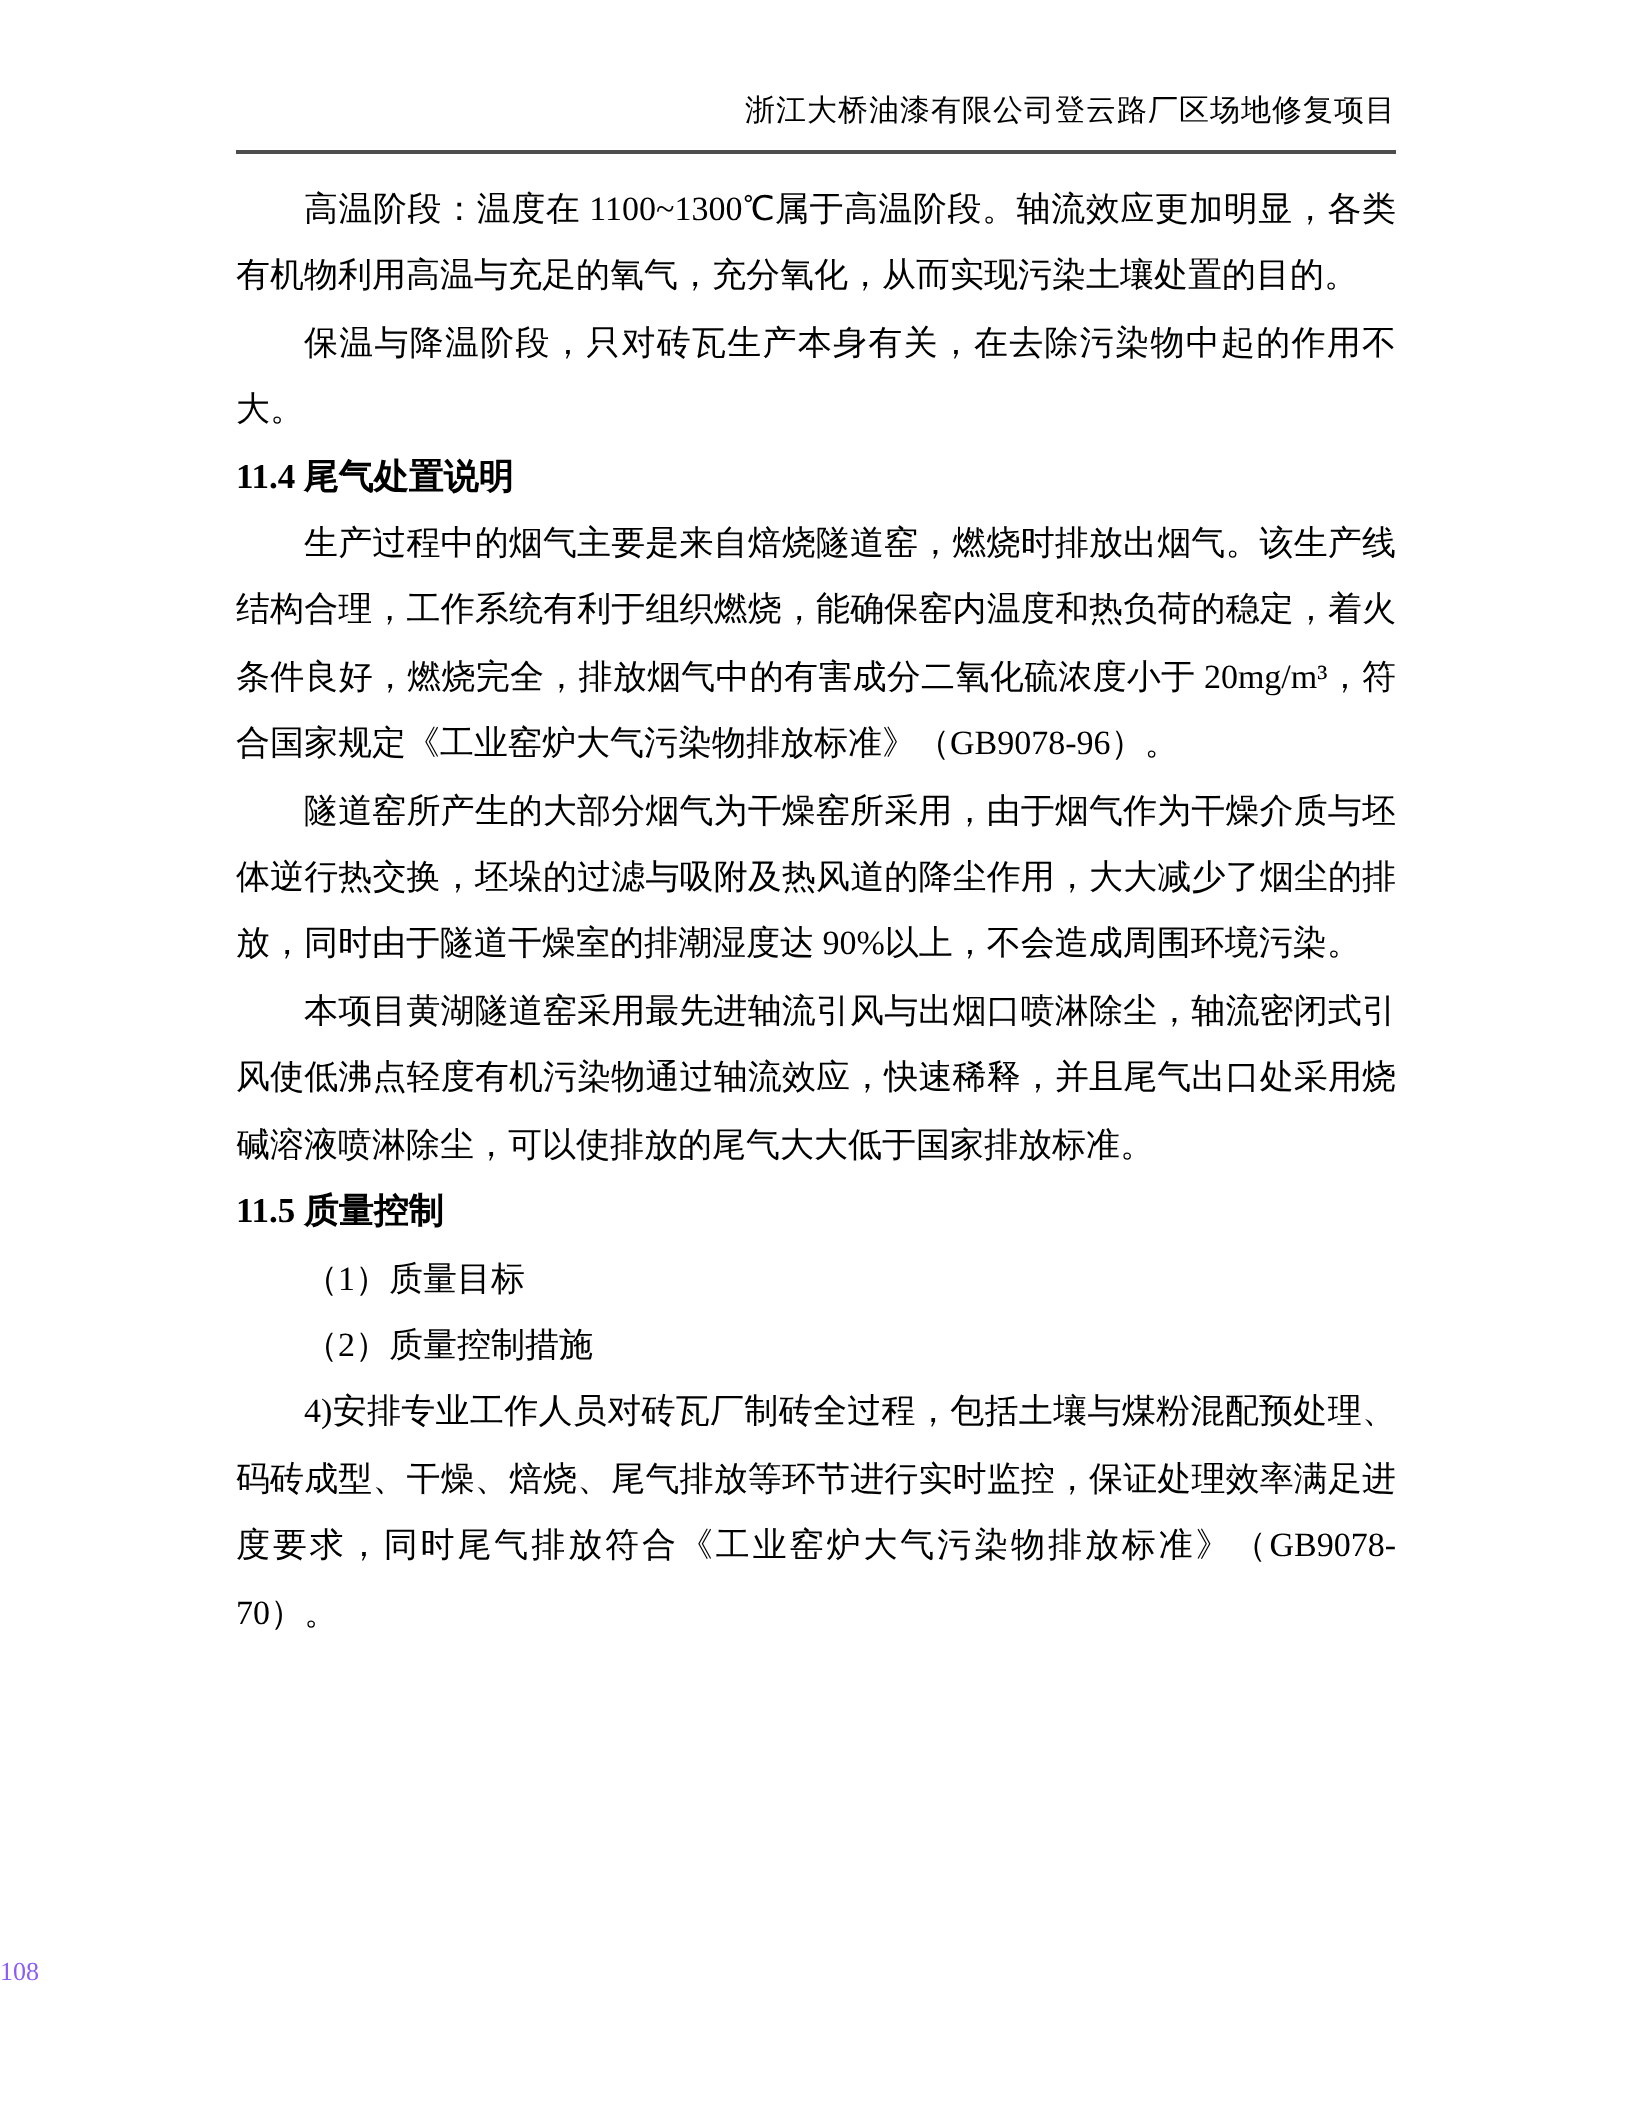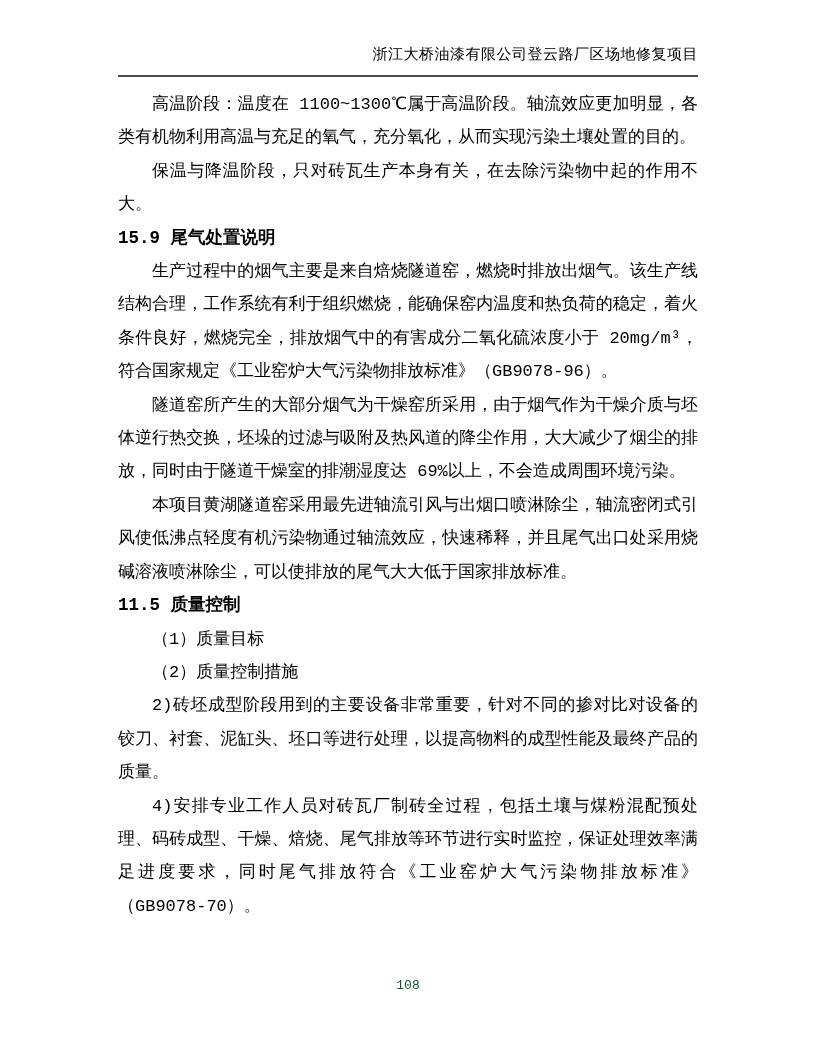--- a/index.html
+++ b/index.html
@@ -6,21 +6,21 @@
     margin: 0;
     padding: 0;
     background: #ffffff;
   }
   .page {
     position: relative;
     width: 816px;
     height: 1056px;
     background: #ffffff;
     box-sizing: border-box;
-    font-family: Liberation Mono, monospace;
+    font-family: Liberation Serif, serif;
     color: #000000;
     overflow: hidden;
   }
   .page-header {
     position: absolute;
     top: 0;
     left: 118px;
     right: 118px;
   }
   .header-title {
@@ -55,46 +55,45 @@
   .section-heading {
     font-weight: bold;
     text-indent: 0;
     font-size: 17.5px;
   }
   .page-footer {
     position: absolute;
     left: 0;
     right: 0;
     top: 978px;
-    text-align: center;
+    text-align: left;
     font-size: 13px;
-    color: #14532d;
+    color: #8b5cf6;
   }
 </style>
 </head>
 <body>
 
 <div class="page">
 
   <div class="page-header">
     <div class="header-title">浙江大桥油漆有限公司登云路厂区场地修复项目</div>
     <div class="header-rule"></div>
   </div>
 
   <div class="doc-content">
     <p class="para">高温阶段：温度在 1100~1300℃属于高温阶段。轴流效应更加明显，各类有机物利用高温与充足的氧气，充分氧化，从而实现污染土壤处置的目的。</p>
     <p class="para">保温与降温阶段，只对砖瓦生产本身有关，在去除污染物中起的作用不大。</p>
-    <p class="section-heading">15.9 尾气处置说明</p>
+    <p class="section-heading">11.4 尾气处置说明</p>
     <p class="para">生产过程中的烟气主要是来自焙烧隧道窑，燃烧时排放出烟气。该生产线结构合理，工作系统有利于组织燃烧，能确保窑内温度和热负荷的稳定，着火条件良好，燃烧完全，排放烟气中的有害成分二氧化硫浓度小于 20mg/m³，符合国家规定《工业窑炉大气污染物排放标准》（GB9078-96）。</p>
-    <p class="para">隧道窑所产生的大部分烟气为干燥窑所采用，由于烟气作为干燥介质与坯体逆行热交换，坯垛的过滤与吸附及热风道的降尘作用，大大减少了烟尘的排放，同时由于隧道干燥室的排潮湿度达 69%以上，不会造成周围环境污染。</p>
+    <p class="para">隧道窑所产生的大部分烟气为干燥窑所采用，由于烟气作为干燥介质与坯体逆行热交换，坯垛的过滤与吸附及热风道的降尘作用，大大减少了烟尘的排放，同时由于隧道干燥室的排潮湿度达 90%以上，不会造成周围环境污染。</p>
     <p class="para">本项目黄湖隧道窑采用最先进轴流引风与出烟口喷淋除尘，轴流密闭式引风使低沸点轻度有机污染物通过轴流效应，快速稀释，并且尾气出口处采用烧碱溶液喷淋除尘，可以使排放的尾气大大低于国家排放标准。</p>
     <p class="section-heading">11.5 质量控制</p>
     <p class="para">（1）质量目标</p>
     <p class="para">（2）质量控制措施</p>
-    <p class="para">2)砖坯成型阶段用到的主要设备非常重要，针对不同的掺对比对设备的铰刀、衬套、泥缸头、坯口等进行处理，以提高物料的成型性能及最终产品的质量。</p>
     <p class="para">4)安排专业工作人员对砖瓦厂制砖全过程，包括土壤与煤粉混配预处理、码砖成型、干燥、焙烧、尾气排放等环节进行实时监控，保证处理效率满足进度要求，同时尾气排放符合《工业窑炉大气污染物排放标准》（GB9078-70）。</p>
   </div>
 
   <div class="page-footer">
     <span>108</span>
   </div>
 
 </div>
 
 </body></html>

